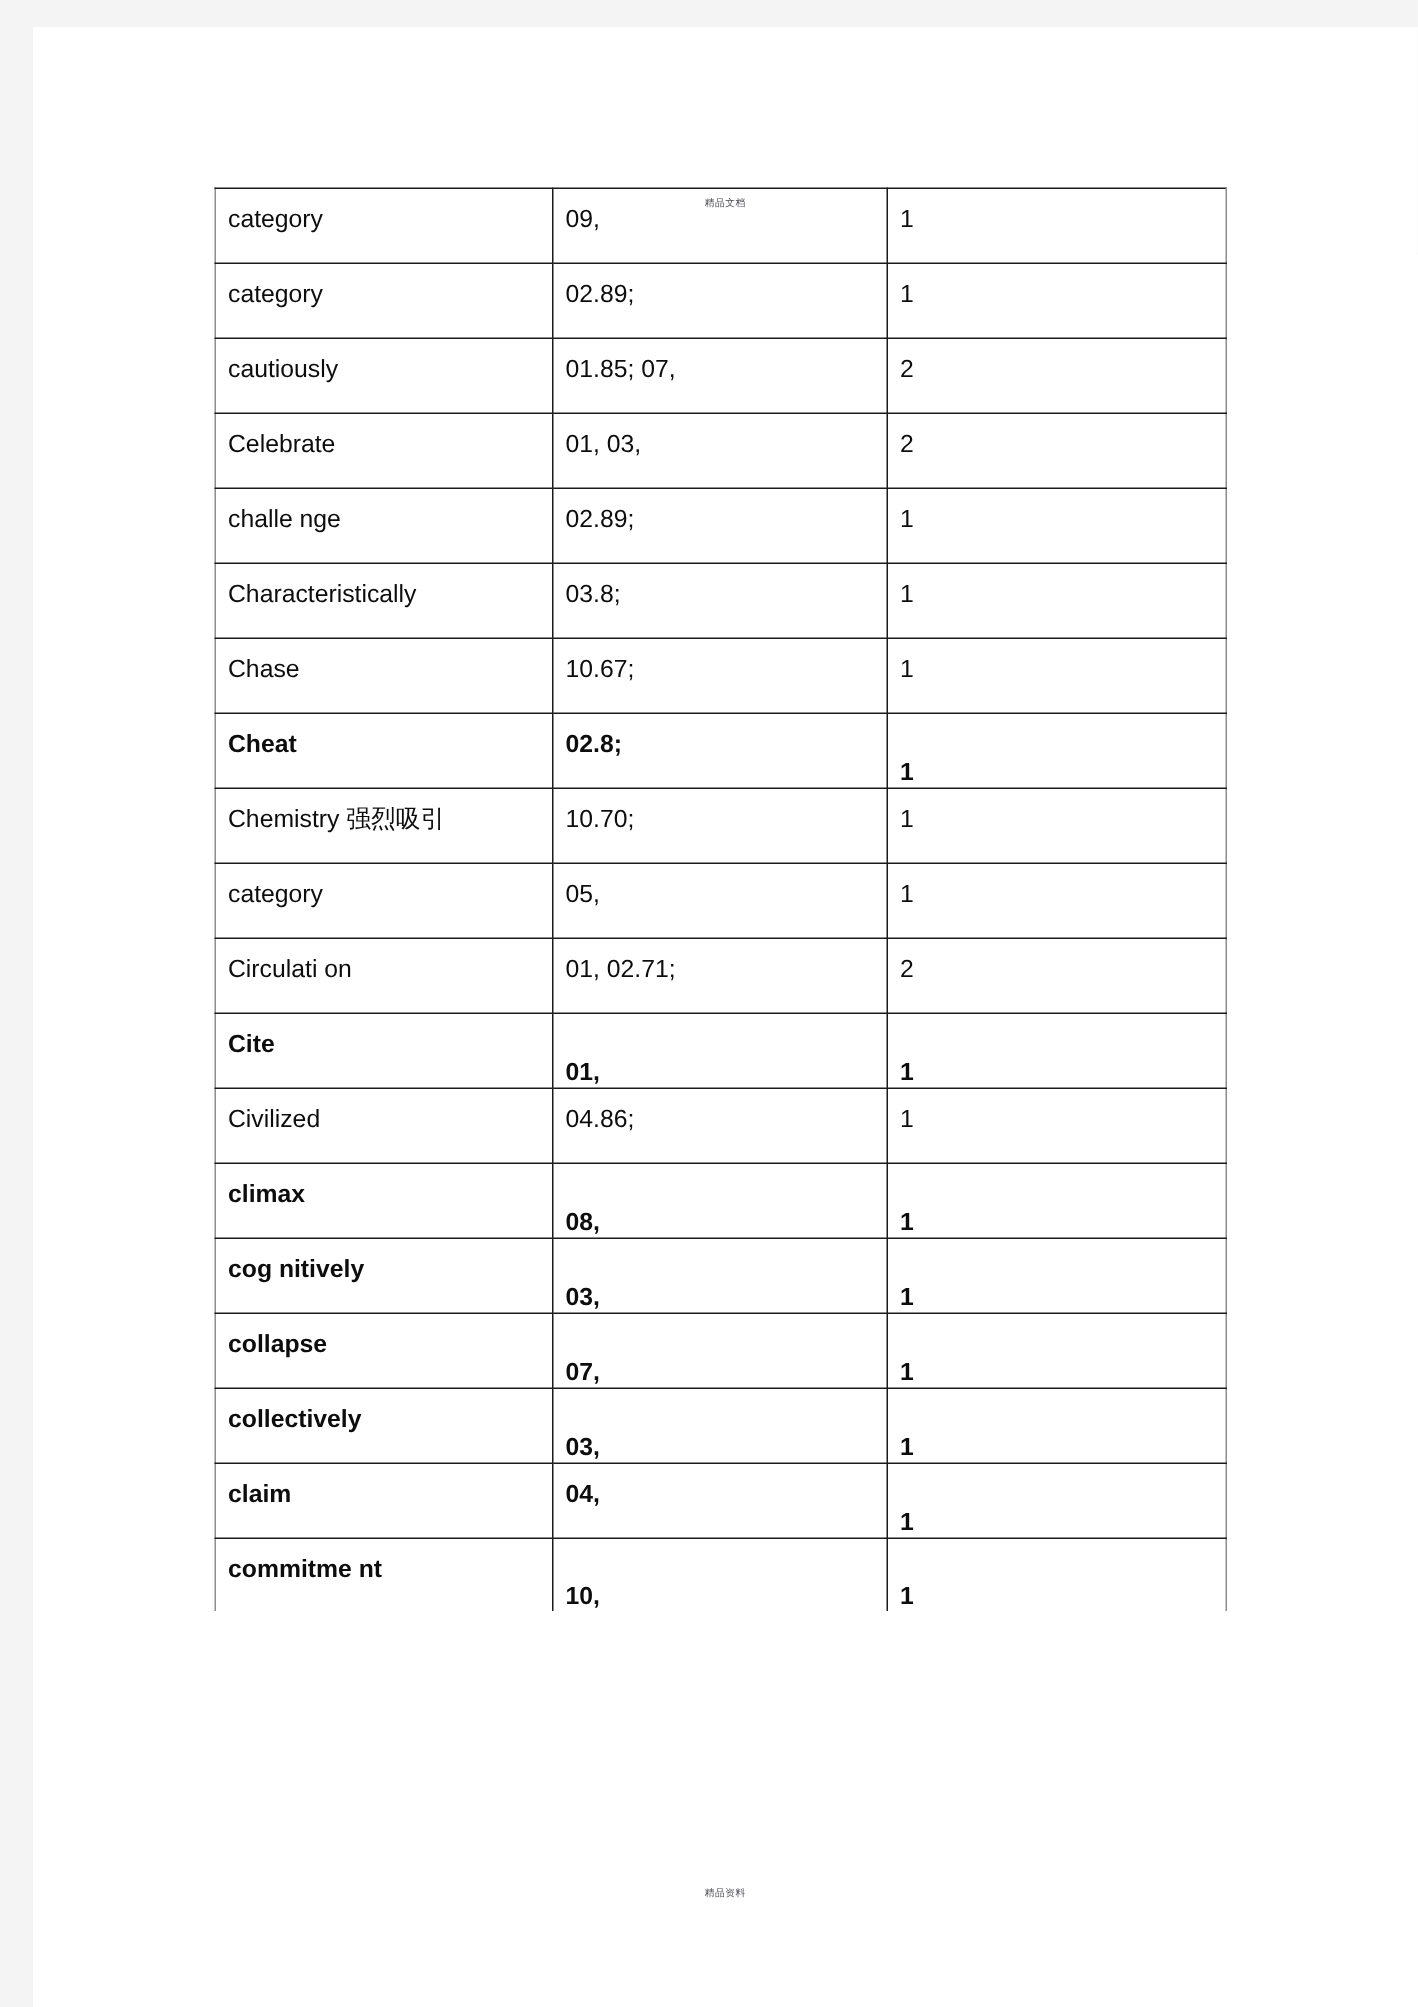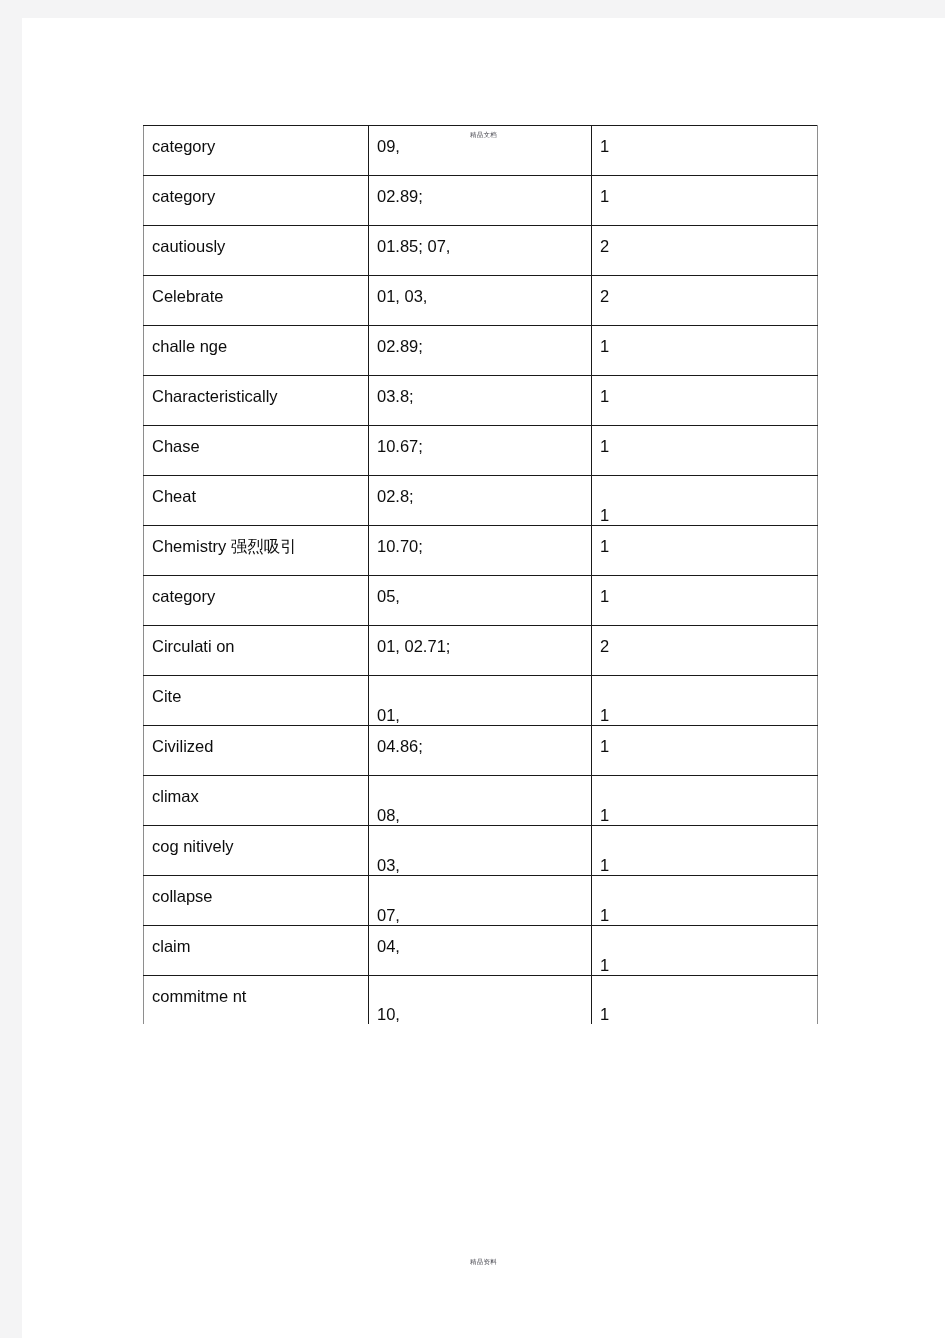--- a/index.html
+++ b/index.html
@@ -78,21 +78,21 @@
     padding-top: 11px;
   }
   .cell.align-bottom {
     padding-top: 0;
     padding-bottom: 4px;
     height: 100%;
     display: flex;
     align-items: flex-end;
   }
   
-  tr.tall > td { height: 52px; }
+  tr.tall > td { height: 52px; font-weight: bold; }
 
   
   #glossary-table tr.clipped > td {
     border-bottom: none;
     height: 48px;
   }
 </style>
 </head>
 <body>
 
@@ -278,20 +278,31 @@
           </td>
           <td>
             <span class="cell align-bottom">07,</span>
           </td>
           <td class="edge-right">
             <span class="cell align-bottom">1</span>
           </td>
         </tr>
         <tr class="tall">
           <td class="edge-left">
+            <span class="cell">collectively</span>
+          </td>
+          <td>
+            <span class="cell align-bottom">03,</span>
+          </td>
+          <td class="edge-right">
+            <span class="cell align-bottom">1</span>
+          </td>
+        </tr>
+        <tr class="tall">
+          <td class="edge-left">
             <span class="cell">claim</span>
           </td>
           <td>
             <span class="cell">04,</span>
           </td>
           <td class="edge-right">
             <span class="cell align-bottom">1</span>
           </td>
         </tr>
         <tr class="rule-light clipped tall">

